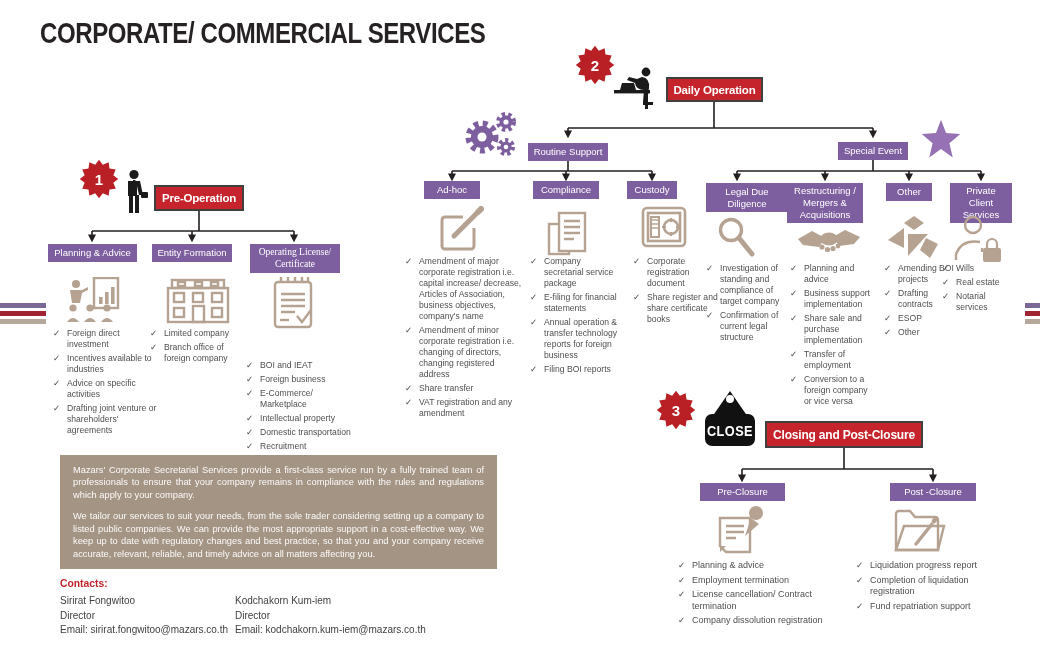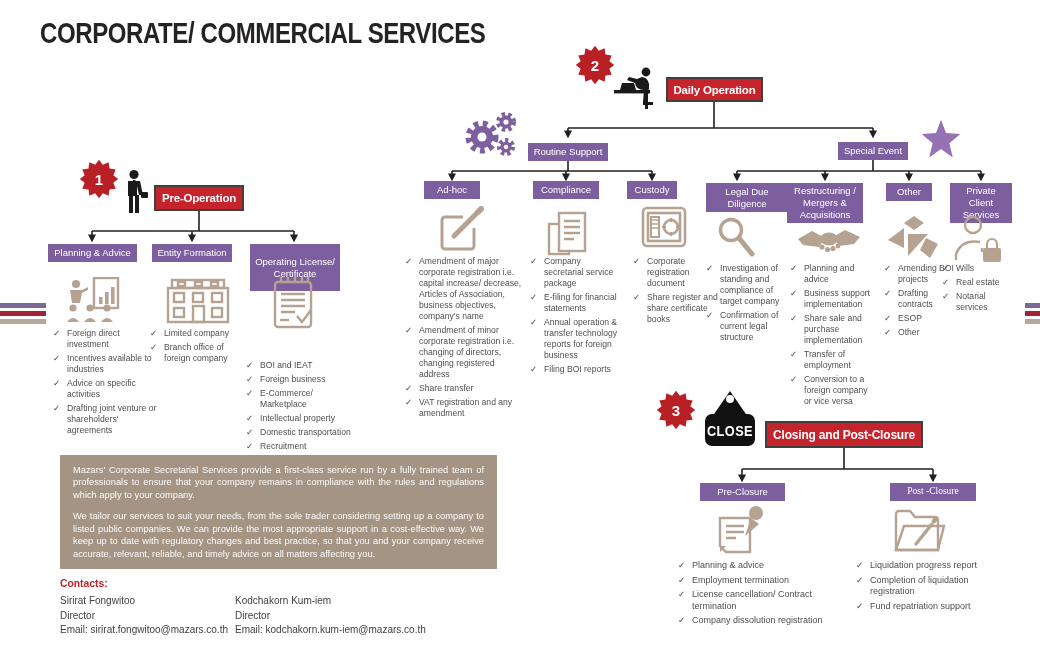--- a/index.html
+++ b/index.html
@@ -112,21 +112,21 @@
       <rect x="9" y="26" width="4" height="18"></rect>
       <rect x="15" y="26" width="4" height="18"></rect>
       <rect x="21" y="23" width="7" height="6" rx="1"></rect>
       <rect x="13" y="11" width="2.4" height="9"></rect>
     </g>
   </svg>
   <div class="red-box" style="left:154px;top:185px;width:90px;height:26px;font-size:11.5px;">Pre-Operation</div>
 
   <div class="plabel" style="left:48px;top:244px;width:89px;height:18px;">Planning &amp; Advice</div>
   <div class="plabel" style="left:152px;top:244px;width:80px;height:18px;">Entity Formation</div>
-  <div class="plabel" style="left:250px;top:244px;width:90px;height:47px;">Operating License/ Certificate</div>
+  <div class="plabel" style="left:250px;top:244px;width:90px;height:29px;font-family:Liberation Serif, serif;">Operating License/ Certificate</div>
 
   <svg class="abs" style="left:66px;top:277px;" width="56" height="46" viewBox="0 0 56 46">
     <g fill="#b5a291" stroke="#b5a291">
       <rect x="28" y="1" width="24" height="30" fill="none" stroke-width="2.4"></rect>
       <rect x="33" y="20" width="3.6" height="7" stroke="none"></rect>
       <rect x="39" y="15" width="3.6" height="12" stroke="none"></rect>
       <rect x="45" y="10" width="3.6" height="17" stroke="none"></rect>
       <circle cx="10" cy="7" r="4" stroke="none"></circle>
       <path d="M4,13 h12 l6,-3 v3 l-6,3 l-2,10 h-8 z" stroke="none"></path>
       <circle cx="7" cy="31" r="3.6" stroke="none"></circle>
@@ -341,21 +341,21 @@
     <svg width="66" height="66" viewBox="0 0 66 66">
       <polygon points="33,4 51,30 15,30" fill="#111"></polygon>
       <circle cx="33" cy="12" r="4" fill="#fff"></circle>
       <rect x="8" y="27" width="50" height="32" rx="7" fill="#111"></rect>
     </svg>
     <span class="sign-text">CLOSE</span>
   </div>
   <div class="red-box" style="left:765px;top:421px;width:158px;height:27px;font-size:12px;">Closing and Post-Closure</div>
 
   <div class="plabel" style="left:700px;top:483px;width:85px;height:18px;">Pre-Closure</div>
-  <div class="plabel" style="left:890px;top:483px;width:86px;height:18px;font-family:Liberation Serif, serif;">Post -Closure</div>
+  <div class="plabel" style="left:890px;top:483px;width:86px;height:18px;">Post -Closure</div>
 
   <svg class="abs" style="left:712px;top:504px;" width="56" height="54" viewBox="0 0 56 54">
     <g fill="none" stroke="#b5a291" stroke-width="2.4">
       <path d="M8,14 h30 v34 h-24 l-6,-6 z"></path>
       <path d="M14,22 h18 M14,28 h18 M14,34 h10"></path>
       <path d="M8,48 l6,-6 h-6 z" fill="#b5a291" stroke="none"></path>
     </g>
     <g fill="#b5a291">
       <circle cx="44" cy="9" r="7"></circle>
       <polygon points="39,14 47,20 33,32"></polygon>

